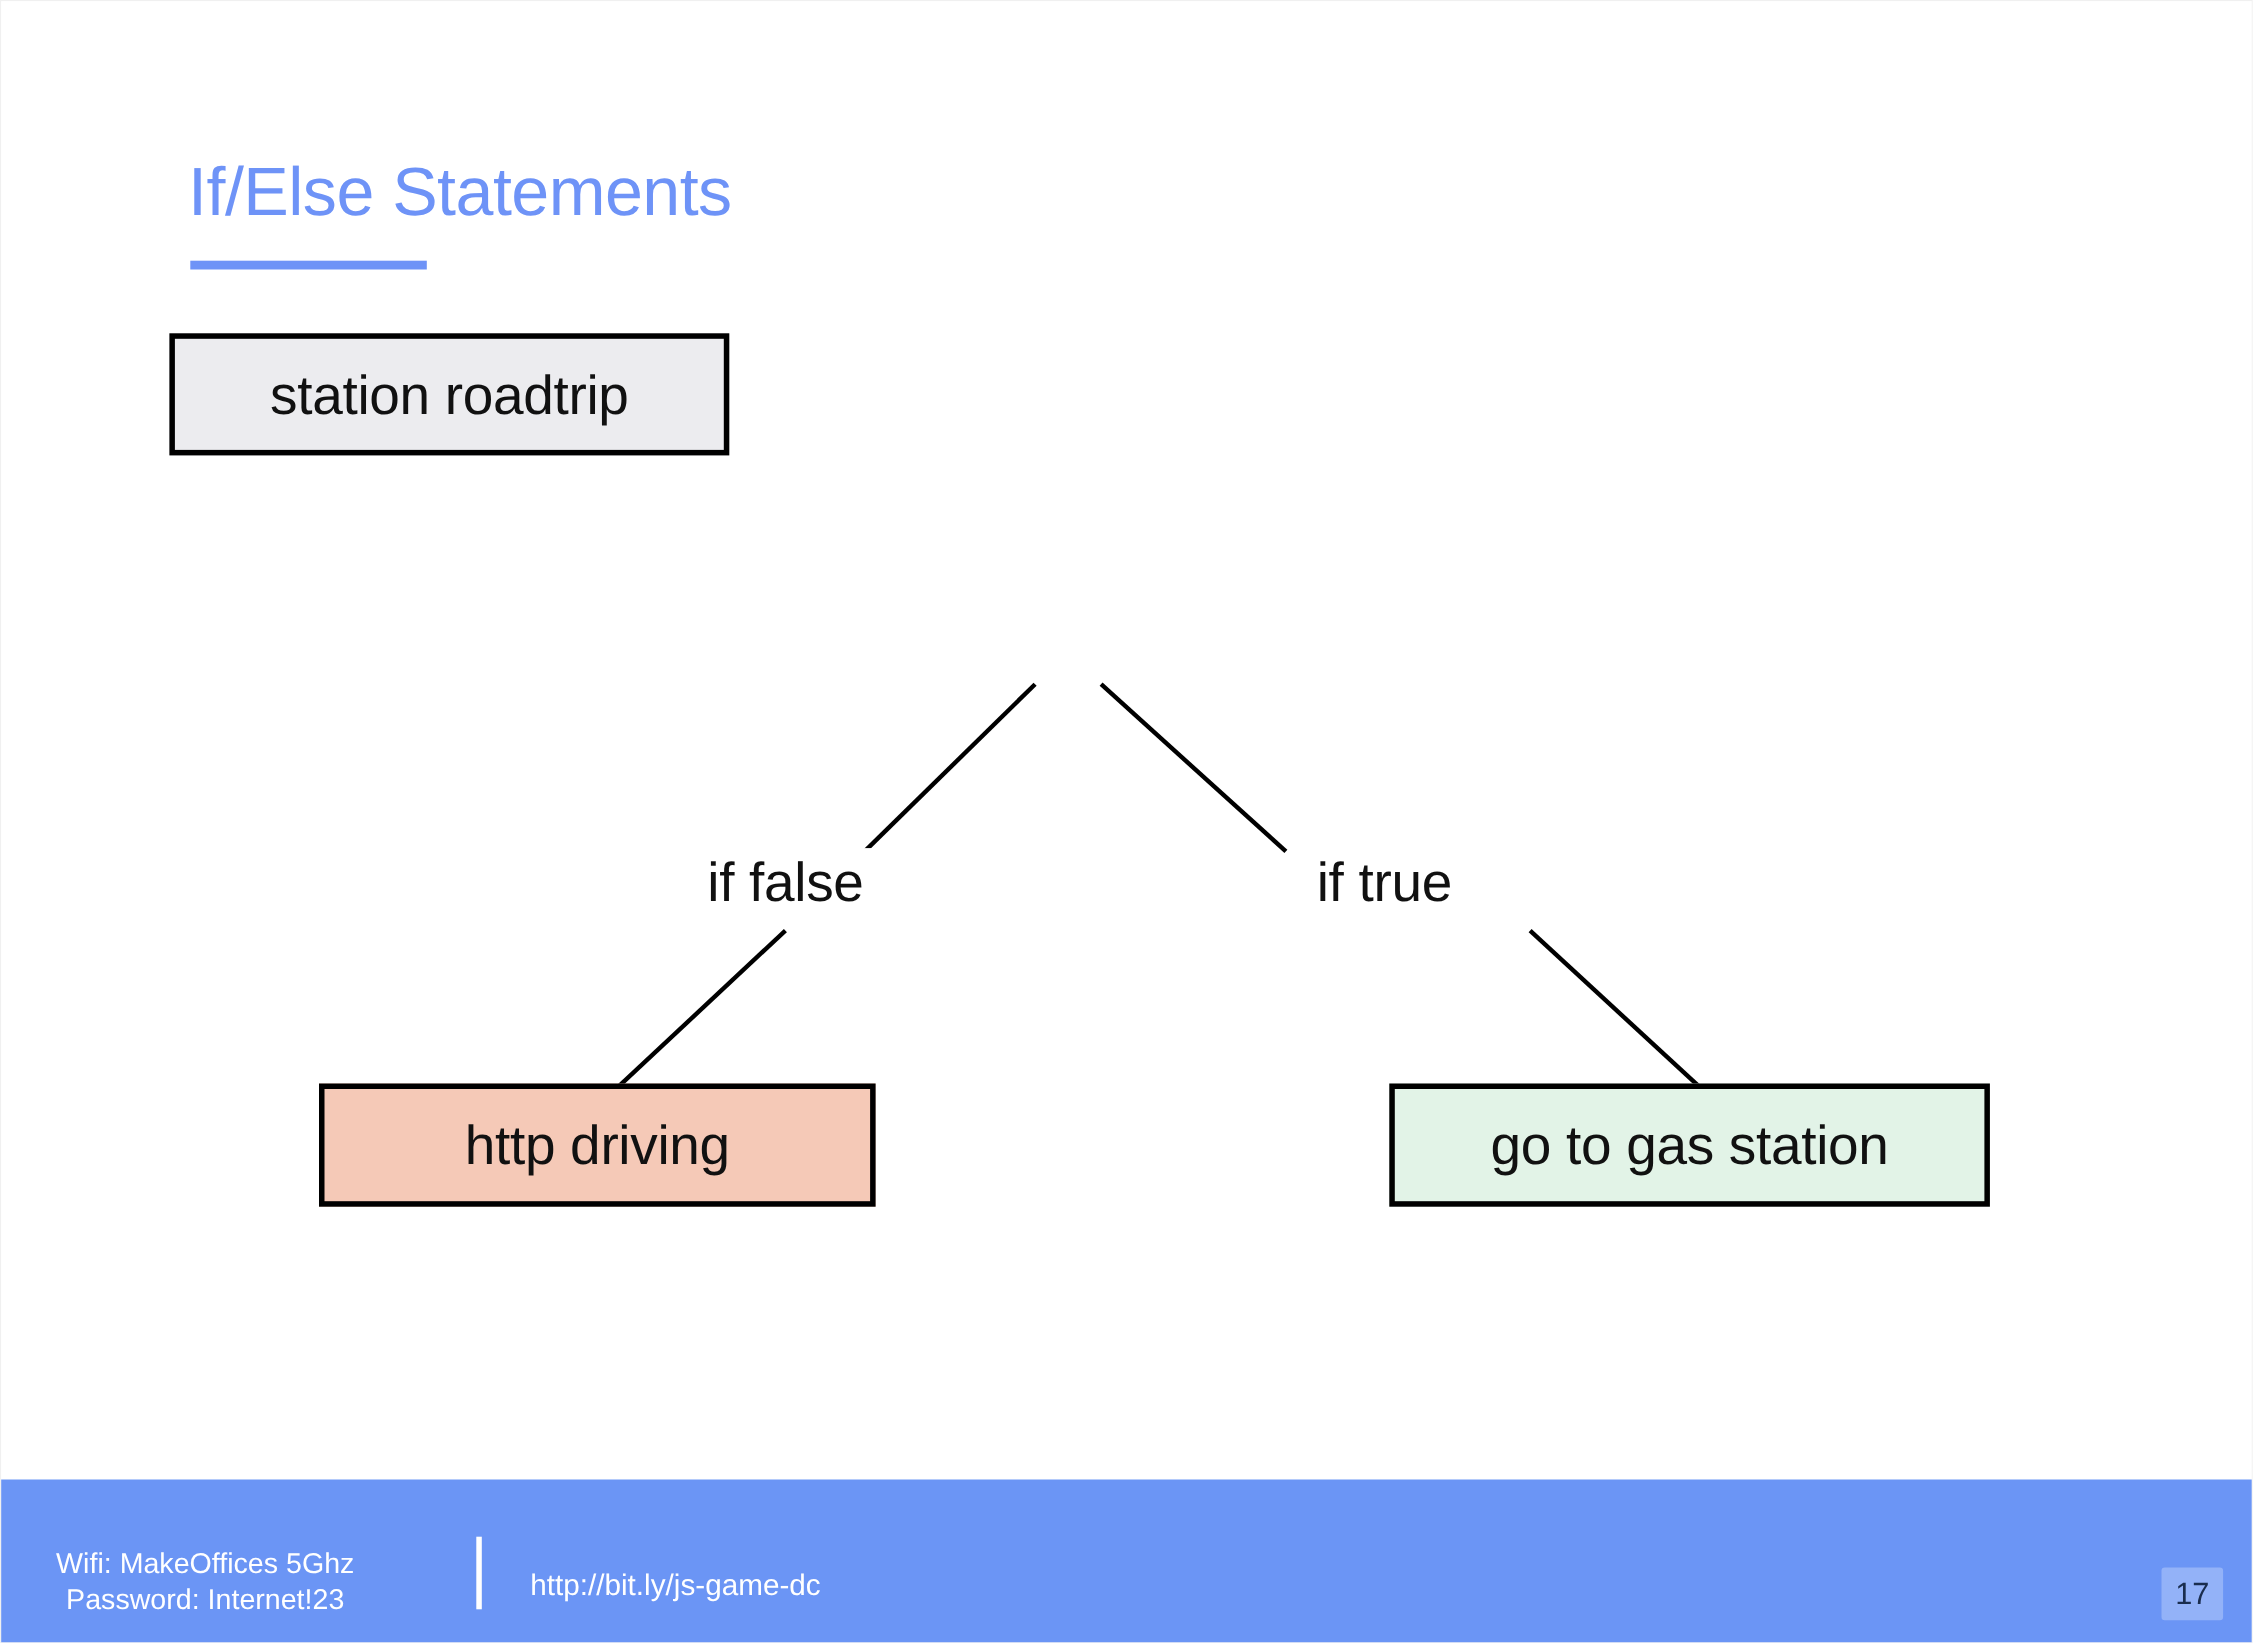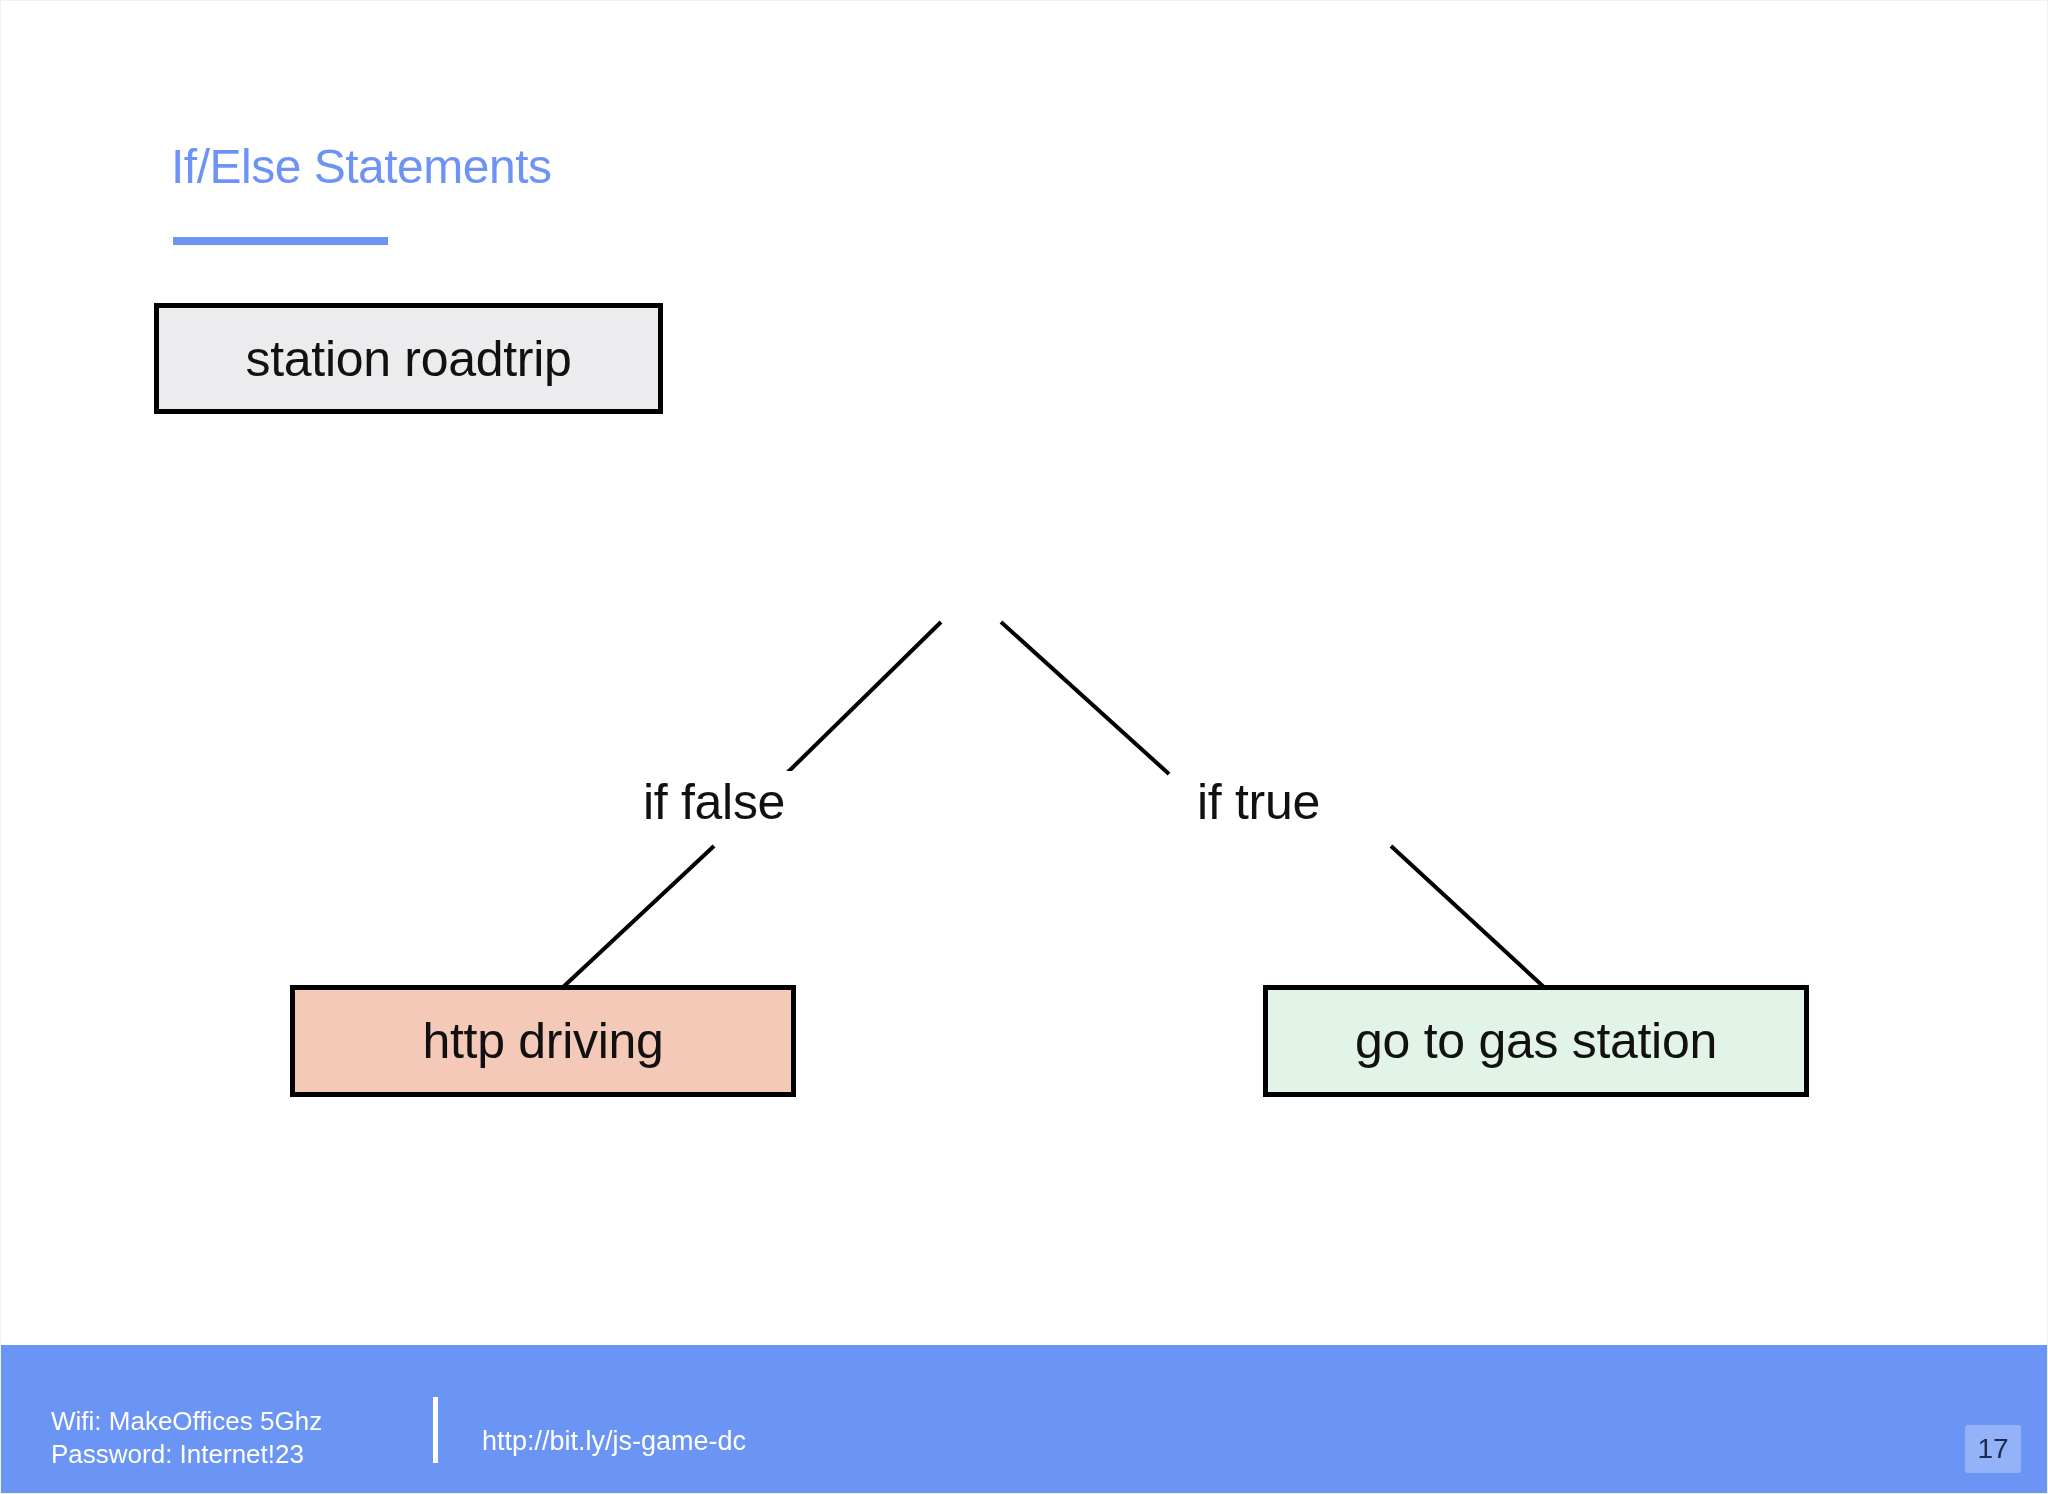--- a/index.html
+++ b/index.html
@@ -18,21 +18,21 @@
     overflow: hidden;
     box-sizing: border-box;
     border: 1px solid #f0f0f0;
   }
 
   
   #slide-title {
     position: absolute;
     left: 170px;
     top: 140px;
-    font-size: 48px;
+    font-size: 62px;
     line-height: 1.1;
     letter-spacing: -0.5px;
     color: #6e93f7;
     white-space: nowrap;
   }
   #title-rule {
     position: absolute;
     left: 172px;
     top: 236px;
     width: 215px;
@@ -126,21 +126,21 @@
     top: 1344px;
     width: 2048px;
     height: 150px;
     background: #6b95f5;
     z-index: 5;
   }
   #footer-wifi {
     position: absolute;
     left: 50px;
     top: 1404px;
-    text-align: left;
+    text-align: center;
     color: #ffffff;
     font-size: 26px;
     line-height: 1.25;
     z-index: 6;
   }
   #footer-wifi div { white-space: nowrap; }
   #footer-divider {
     position: absolute;
     left: 432px;
     top: 1396px;

